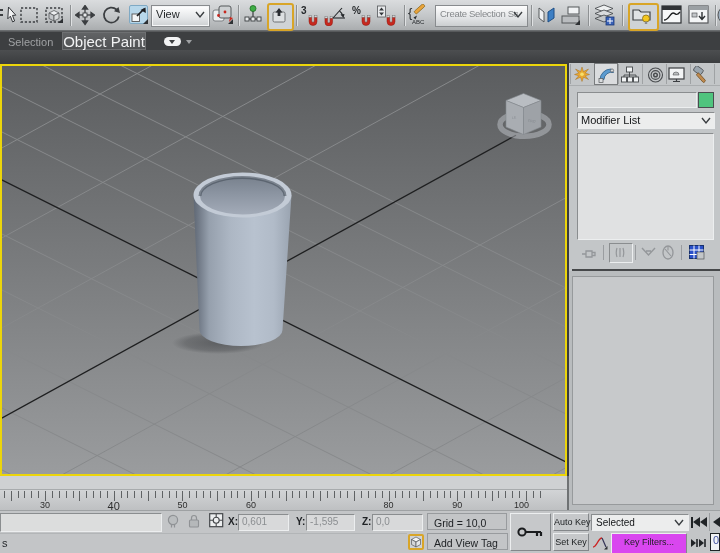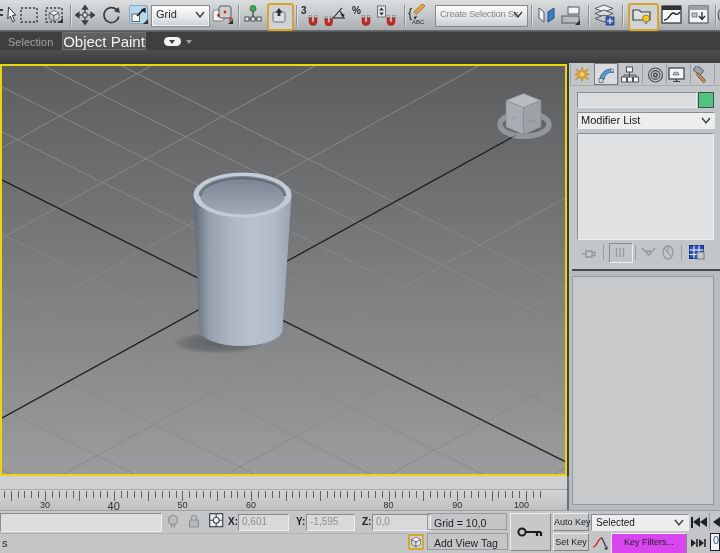--- a/index.html
+++ b/index.html
@@ -37,21 +37,21 @@
     <polygon points="17.5,2 19,8 13,6.2" fill="#3b3e41"></polygon>
   </svg>
 <svg style="position:absolute;left:129px;top:5px" width="19" height="21" viewBox="0 0 19 21">
     <rect x="0.5" y="0.5" width="18" height="18" rx="1.5" fill="#b7d7ea" stroke="#7fa9c4" stroke-width="1"></rect>
     <rect x="3" y="9" width="7.5" height="7.5" fill="#f4f6f7" stroke="#555" stroke-width="0.9"></rect>
     <line x1="8" y1="11" x2="15" y2="4" stroke="#1c1e20" stroke-width="1.7"></line>
     <polygon points="16.5,2.5 16.8,8 11.5,5" fill="#1c1e20"></polygon>
     <polygon points="14,19 19,19 19,14" fill="#2e3134"></polygon>
   </svg>
 <div style="position:absolute;left:151px;top:5px;width:57px;height:20px;background:linear-gradient(#ffffff,#e4e6e8 60%,#cdd0d2);border:1px solid #888b8e;box-shadow:inset 0 0 0 1px #f5f6f7"></div>
-<div style="position:absolute;left:156px;top:8px;font-size:11px;color:#1f2224">Grid</div>
+<div style="position:absolute;left:156px;top:8px;font-size:11px;color:#1f2224">View</div>
 <svg style="position:absolute;left:195px;top:11px" width="10" height="8" viewBox="0 0 10 8">
     <polyline points="1,1 5,6 9,1" fill="none" stroke="#3a3e41" stroke-width="1.4"></polyline>
   </svg>
 <svg style="position:absolute;left:212px;top:4px" width="21" height="21" viewBox="0 0 21 21">
     <rect x="1" y="6" width="11" height="11" rx="2" fill="#eef0f1" stroke="#7d8083" stroke-width="1"></rect>
     <rect x="7" y="2" width="12" height="12" rx="2" fill="#cdd0d2" stroke="#55585b" stroke-width="1"></rect>
     <circle cx="6.5" cy="11.5" r="1.4" fill="#c8281e"></circle>
     <circle cx="13" cy="8" r="1.4" fill="#c8281e"></circle>
     <polygon points="16,20 21,20 21,15" fill="#2e3134"></polygon>
     <polygon points="17,18 21,14 18,13" fill="#c8281e"></polygon>
@@ -430,21 +430,21 @@
 <svg style="position:absolute;left:209px;top:512px" width="15" height="17" viewBox="0 0 15 17">
     <rect x="0.7" y="1.7" width="13" height="13" fill="#eceeef" stroke="#44474a" stroke-width="1.2"></rect>
     <circle cx="7.2" cy="8.2" r="3" fill="none" stroke="#44474a" stroke-width="1.1"></circle>
     <path d="M7.2,2 v3.2 M7.2,11.2 v3.2 M1,8.2 h3.2 M10.2,8.2 h3.4" stroke="#44474a" stroke-width="1.1"></path>
   </svg>
 <div style="position:absolute;left:228px;top:516px;font-size:10px;font-weight:bold;color:#202326">X:</div>
 <div style="position:absolute;left:238px;top:514px;width:46px;height:14px;border:1px solid;border-color:#8a8d8f #eceeef #eceeef #8a8d8f;background:#dadbdc;background:#d8d9da;font-size:10px;color:#8b8e91;padding:1px 0 0 3px">0,601</div>
 <div style="position:absolute;left:296px;top:516px;font-size:10px;font-weight:bold;color:#202326">Y:</div>
 <div style="position:absolute;left:306px;top:514px;width:44px;height:14px;border:1px solid;border-color:#8a8d8f #eceeef #eceeef #8a8d8f;background:#dadbdc;background:#d8d9da;font-size:10px;color:#8b8e91;padding:1px 0 0 3px">-1,595</div>
 <div style="position:absolute;left:362px;top:516px;font-size:10px;font-weight:bold;color:#202326">Z:</div>
-<div style="position:absolute;left:372px;top:514px;width:46px;height:14px;border:1px solid;border-color:#8a8d8f #eceeef #eceeef #8a8d8f;background:#dadbdc;background:#d8d9da;font-size:10px;color:#8b8e91;padding:1px 8px 0 3px">0,0</div>
+<div style="position:absolute;left:372px;top:514px;width:46px;height:14px;border:1px solid;border-color:#8a8d8f #eceeef #eceeef #8a8d8f;background:#dadbdc;background:#d8d9da;font-size:10px;color:#8b8e91;padding:1px 0 0 3px">0,0</div>
 <div style="position:absolute;left:427px;top:513px;width:80px;height:17px;border:1px solid #989b9e;box-sizing:border-box"></div>
 <div style="position:absolute;left:434px;top:517px;font-size:10.5px;color:#202326">Grid = 10,0</div>
 <div style="position:absolute;left:427px;top:533px;width:81px;height:17px;border:1px solid #989b9e;box-sizing:border-box"></div>
 <div style="position:absolute;left:434px;top:537px;font-size:10.5px;color:#202326">Add View Tag</div>
 <div style="position:absolute;left:408px;top:534px;width:16px;height:16px;border:2px solid #d8a528;border-radius:2px;background:#cfd2d4;box-sizing:border-box"></div>
 <svg style="position:absolute;left:410px;top:536px" width="12" height="12" viewBox="0 0 12 12">
     <polygon points="6,1 10.5,3.5 6,6 1.5,3.5" fill="#f4f5f6" stroke="#55585b" stroke-width="0.7"></polygon>
     <polygon points="1.5,3.5 6,6 6,11 1.5,8.5" fill="#d4d6d8" stroke="#55585b" stroke-width="0.7"></polygon>
     <polygon points="10.5,3.5 6,6 6,11 10.5,8.5" fill="#e4e6e8" stroke="#55585b" stroke-width="0.7"></polygon>
   </svg>

